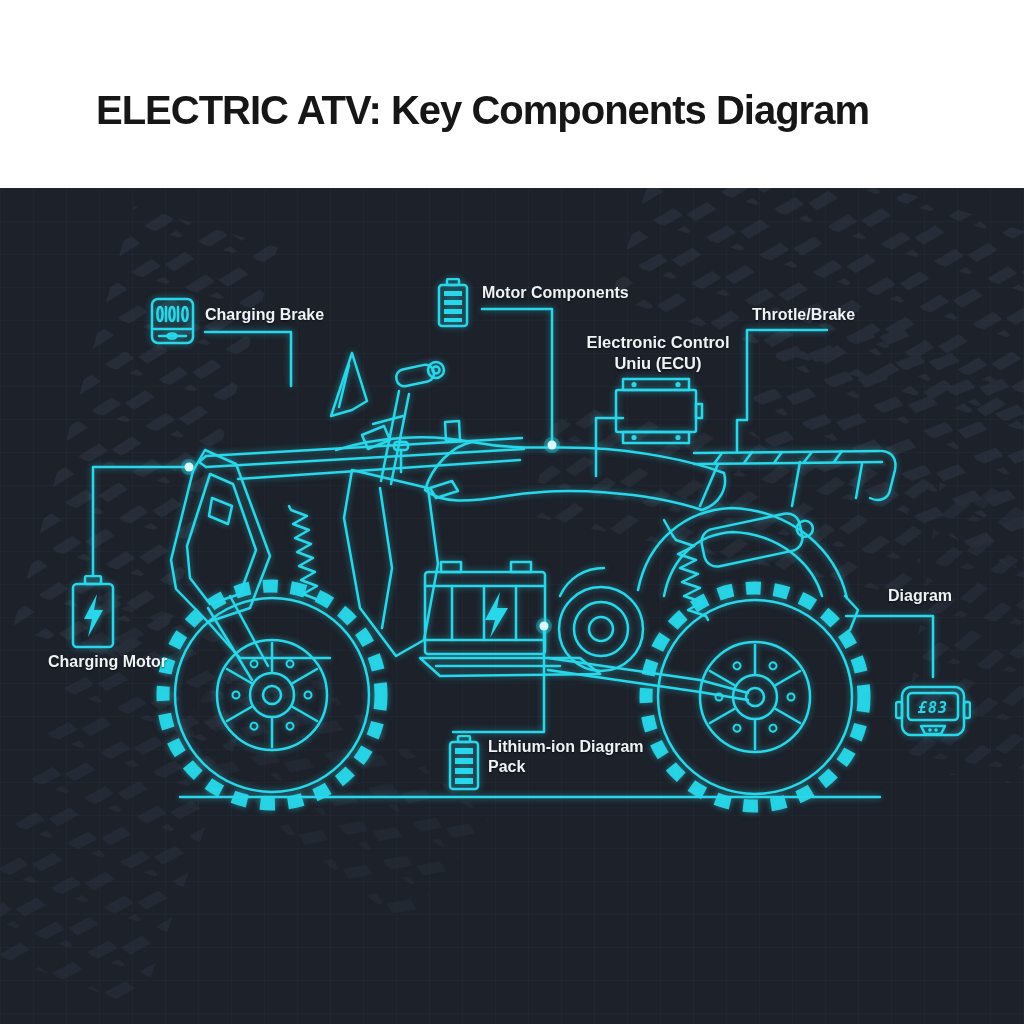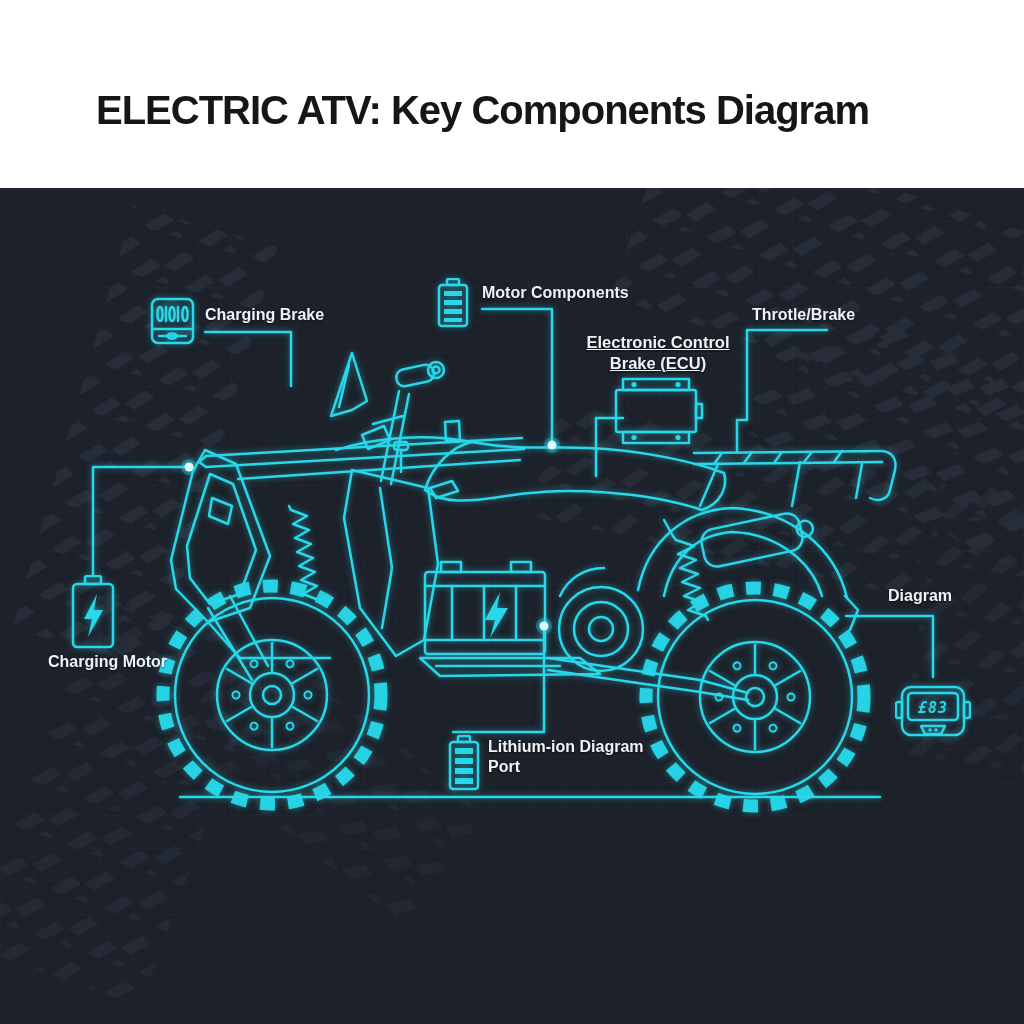--- a/index.html
+++ b/index.html
@@ -229,23 +229,23 @@
       <rect class="cy" x="3" y="7" width="28" height="41" rx="3"></rect>
       <g fill="#28d8ea">
         <rect x="8" y="13" width="18" height="5"></rect>
         <rect x="8" y="22" width="18" height="5"></rect>
         <rect x="8" y="31" width="18" height="5"></rect>
         <rect x="8" y="40" width="18" height="4"></rect>
       </g>
     </svg>
     <div class="lbl" style="left:482px;top:95px;">Motor Components</div>
 
-    <div class="lbl center" style="left:583px;top:144px;width:150px;font-size:16.5px;text-decoration:underline;">
+    <div class="lbl center" style="left:583px;top:144px;width:150px;font-size:16.5px;">
       <span>Electronic Control</span><br>
-      <span>Brake (ECU)</span>
+      <span>Uniu (ECU)</span>
     </div>
     <svg class="icon glow" style="left:610px;top:186px;" width="94" height="74" viewBox="0 0 94 74">
       <rect class="cy" x="13" y="5" width="66" height="11" fill="#1c212a"></rect>
       <rect class="cy" x="6" y="16" width="80" height="42" rx="2" fill="#1c212a"></rect>
       <rect class="cy" x="13" y="58" width="66" height="11" fill="#1c212a"></rect>
       <rect class="cy" x="86" y="30" width="6" height="14" stroke-width="2"></rect>
       <g fill="#28d8ea">
         <circle cx="24" cy="10.5" r="2.6"></circle>
           <circle cx="68" cy="10.5" r="2.6"></circle>
         <circle cx="24" cy="63.5" r="2.6"></circle>
@@ -279,17 +279,17 @@
       <rect class="cy" x="2" y="7" width="28" height="47" rx="3"></rect>
       <g fill="#28d8ea">
         <rect x="7" y="13" width="18" height="6"></rect>
         <rect x="7" y="23" width="18" height="6"></rect>
         <rect x="7" y="33" width="18" height="6"></rect>
         <rect x="7" y="43" width="18" height="6"></rect>
       </g>
     </svg>
     <div class="lbl" style="left:488px;top:549px;width:170px;">
       <span>Lithium-ion Diagram</span><br>
-      <span>Port</span>
+      <span>Pack</span>
     </div>
 
   </div>
 </div>
 
 </body></html>

